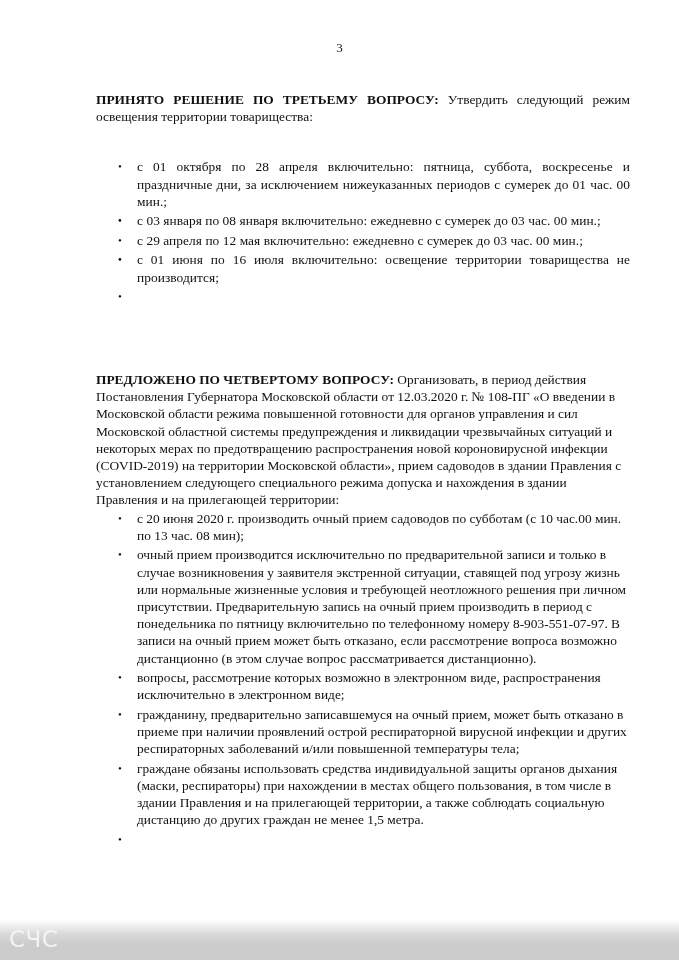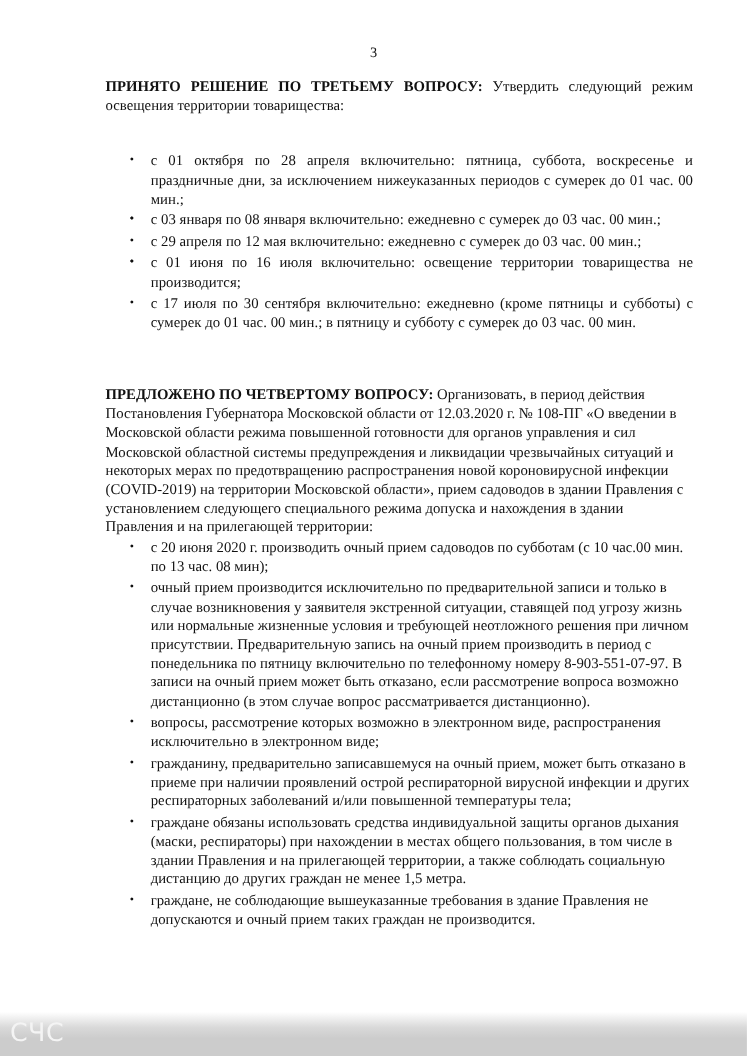--- a/index.html
+++ b/index.html
@@ -22,20 +22,21 @@
       width: 679px;
       text-align: center;
       font-size: 13px;
     }
     .section {
       position: absolute;
       left: 96px;
       width: 534px;
       font-size: 13.4px;
       line-height: 17.2px;
+      margin-top: 21px;
     }
     .section-3 { top: 70px; }
     .section-4 { top: 350px; }
     .para {
       margin: 0;
       text-align: justify;
     }
     .section-4 .para { text-align: left; }
     .lead {
       font-weight: bold;
@@ -84,31 +85,31 @@
 
 <div class="section section-3">
   <p class="para"><span class="lead">ПРИНЯТО РЕШЕНИЕ ПО ТРЕТЬЕМУ ВОПРОСУ:</span><span> Утвердить следующий режим освещения территории товарищества:</span></p>
   <ul class="bullets">
     <li><span class="bullet">•</span><span>с 01 октября по 28 апреля включительно: пятница, суббота, воскресенье и праздничные дни, за исключением нижеуказанных периодов с сумерек до 01 час. 00 мин.;</span></li>
     <li><span class="bullet">•</span></li>
     <li><span class="bullet">•</span><span>с 03 января по 08 января включительно: ежедневно с сумерек до 03 час. 00 мин.;</span></li>
     <li><span class="bullet">•</span><span>с 29 апреля по 12 мая включительно: ежедневно с сумерек до 03 час. 00 мин.;</span></li>
     <li><span class="bullet">•</span></li>
     <li><span class="bullet">•</span><span>с 01 июня по 16 июля включительно: освещение территории товарищества не производится;</span></li>
-    <li><span class="bullet">•</span><span>с 17 июля по 30 сентября включительно: ежедневно (кроме пятницы и субботы) с сумерек до 01 час. 00 мин.; в пятницу и субботу с сумерек до 03 час. 00 мин.</span></li>
+    <li><span class="bullet">•</span></li>
   </ul>
 </div>
 
 <div class="section section-4">
   <p class="para"><span class="lead">ПРЕДЛОЖЕНО ПО ЧЕТВЕРТОМУ ВОПРОСУ:</span><span> Организовать, в период действия Постановления Губернатора Московской области от 12.03.2020 г. № 108-ПГ «О введении в Московской области режима повышенной готовности для органов управления и сил Московской областной системы предупреждения и ликвидации чрезвычайных ситуаций и некоторых мерах по предотвращению распространения новой короновирусной инфекции (COVID-2019) на территории Московской области», прием садоводов в здании Правления с установлением следующего специального режима допуска и нахождения в здании Правления и на прилегающей территории:</span></p>
   <ul class="bullets">
     <li><span class="bullet">•</span><span>с 20 июня 2020 г. производить очный прием садоводов по субботам (с 10 час.00 мин. по 13 час. 08 мин);</span></li>
     <li><span class="bullet">•</span><span>очный прием производится исключительно по предварительной записи и только в случае возникновения у заявителя экстренной ситуации, ставящей под угрозу жизнь или нормальные жизненные условия и требующей неотложного решения при личном присутствии. Предварительную запись на очный прием производить в период с понедельника по пятницу включительно по телефонному номеру 8-903-551-07-97. В записи на очный прием может быть отказано, если рассмотрение вопроса возможно дистанционно (в этом случае вопрос рассматривается дистанционно).</span></li>
     <li><span class="bullet">•</span><span>вопросы, рассмотрение которых возможно в электронном виде, распространения исключительно в электронном виде;</span></li>
     <li><span class="bullet">•</span><span>гражданину, предварительно записавшемуся на очный прием, может быть отказано в приеме при наличии проявлений острой респираторной вирусной инфекции и других респираторных заболеваний и/или повышенной температуры тела;</span></li>
     <li><span class="bullet">•</span><span>граждане обязаны использовать средства индивидуальной защиты органов дыхания (маски, респираторы) при нахождении в местах общего пользования, в том числе в здании Правления и на прилегающей территории, а также соблюдать социальную дистанцию до других граждан не менее 1,5 метра.</span></li>
-    <li><span class="bullet">•</span><span>граждане, не соблюдающие вышеуказанные требования в здание Правления не допускаются и очный прием таких граждан не производится.</span></li>
+    <li><span class="bullet">•</span></li>
   </ul>
 </div>
 
 <div class="watermark-band">
   <span class="watermark">СЧС</span>
 </div>
 
 </body></html>

